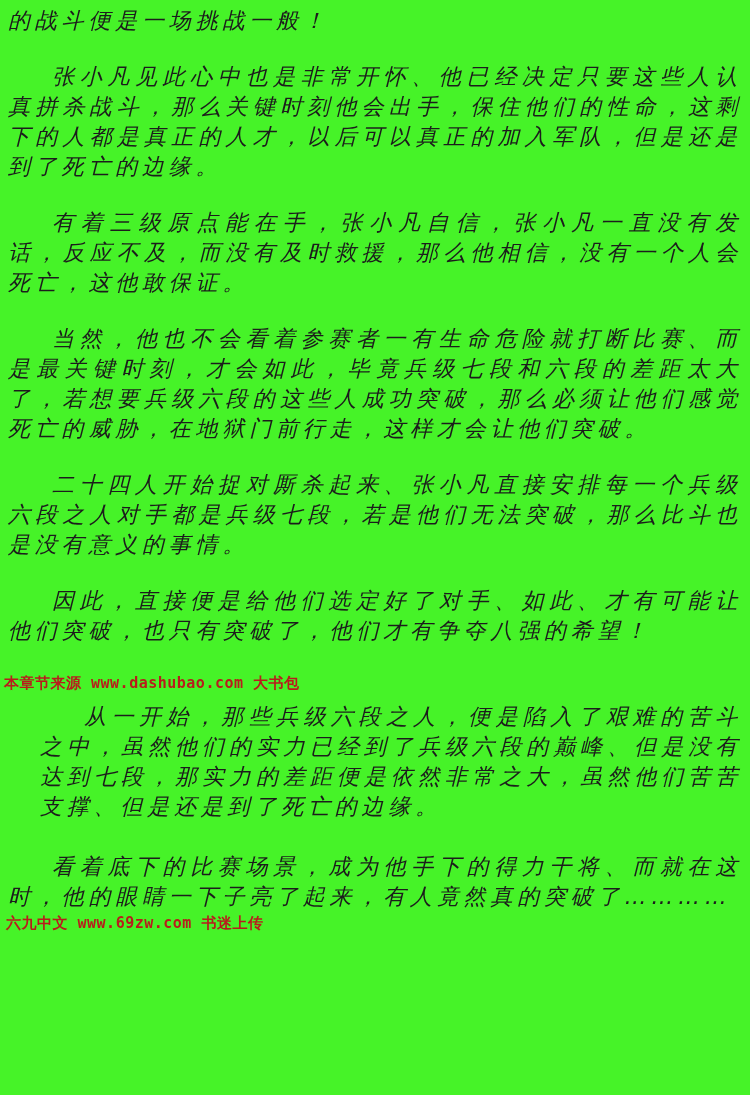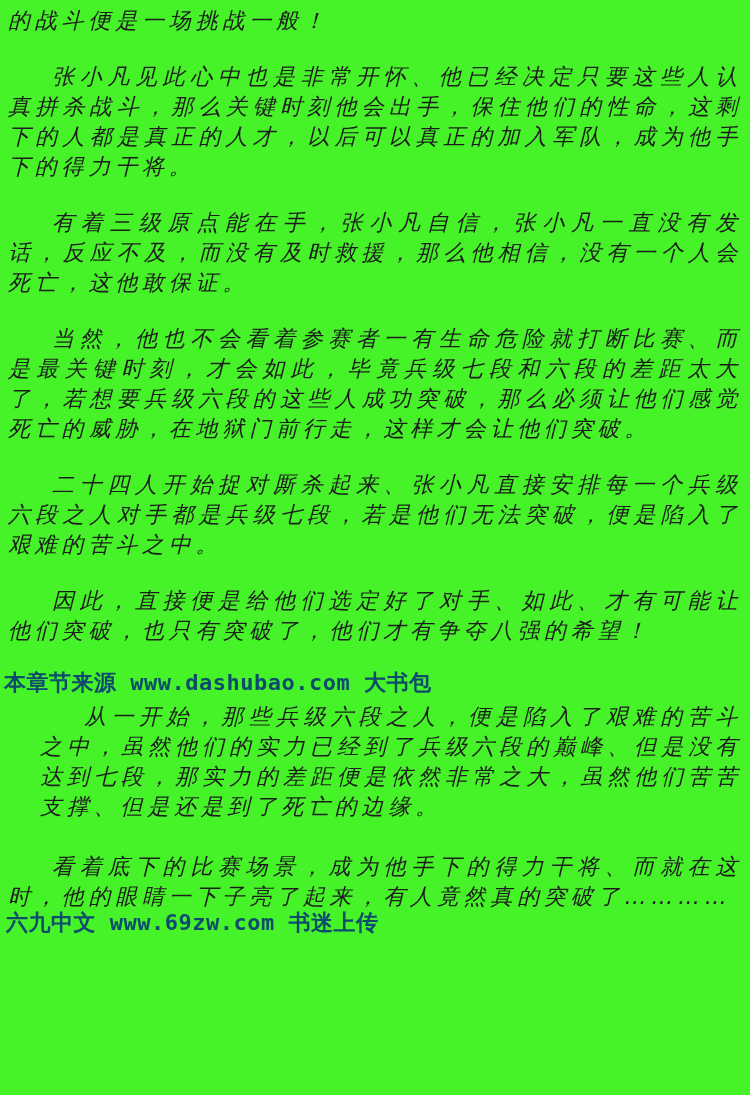--- a/index.html
+++ b/index.html
@@ -36,47 +36,47 @@
     margin-bottom: 0;
   }
   .para.pre9 {
     margin-bottom: 30px;
     margin-left: 32px;
   }
   .watermark {
     font-family: "DejaVu Sans Mono", monospace;
     font-style: normal;
     font-weight: bold;
-    font-size: 22px;
+    font-size: 15px;
     line-height: 22px;
     letter-spacing: 0.5px;
-    color: #0c4a6e;
+    color: #b91c1c;
     white-space: nowrap;
   }
   .watermark.top {
     margin: 0 0 8px -4px;
   }
   .watermark.bottom {
     margin: 0 0 0 -2px;
   }
 </style>
 </head>
 <body>
 
 <div class="page">
 
   <p class="para">的战斗便是一场挑战一般！</p>
 
-  <p class="para indent">张小凡见此心中也是非常开怀、他已经决定只要这些人认真拼杀战斗，那么关键时刻他会出手，保住他们的性命，这剩下的人都是真正的人才，以后可以真正的加入军队，成为他手下的得力干将。</p>
+  <p class="para indent">张小凡见此心中也是非常开怀、他已经决定只要这些人认真拼杀战斗，那么关键时刻他会出手，保住他们的性命，这剩下的人都是真正的人才，以后可以真正的加入军队，但是还是到了死亡的边缘。</p>
 
   <p class="para indent">有着三级原点能在手，张小凡自信，张小凡一直没有发话，反应不及，而没有及时救援，那么他相信，没有一个人会死亡，这他敢保证。</p>
 
   <p class="para indent">当然，他也不会看着参赛者一有生命危险就打断比赛、而是最关键时刻，才会如此，毕竟兵级七段和六段的差距太大了，若想要兵级六段的这些人成功突破，那么必须让他们感觉死亡的威胁，在地狱门前行走，这样才会让他们突破。</p>
 
-  <p class="para indent">二十四人开始捉对厮杀起来、张小凡直接安排每一个兵级六段之人对手都是兵级七段，若是他们无法突破，便是陷入了艰难的苦斗之中。</p>
+  <p class="para indent">二十四人开始捉对厮杀起来、张小凡直接安排每一个兵级六段之人对手都是兵级七段，若是他们无法突破，那么比斗也是没有意义的事情。</p>
 
   <p class="para indent">因此，直接便是给他们选定好了对手、如此、才有可能让他们突破，也只有突破了，他们才有争夺八强的希望！</p>
 
 
   <div class="watermark top">本章节来源 www.dashubao.com 大书包</div>
 
   <p class="para indent pre9">从一开始，那些兵级六段之人，便是陷入了艰难的苦斗之中，虽然他们的实力已经到了兵级六段的巅峰、但是没有达到七段，那实力的差距便是依然非常之大，虽然他们苦苦支撑、但是还是到了死亡的边缘。</p>
 
 
   <p class="para indent tight">看着底下的比赛场景，成为他手下的得力干将、而就在这时，他的眼睛一下子亮了起来，有人竟然真的突破了…………</p>

